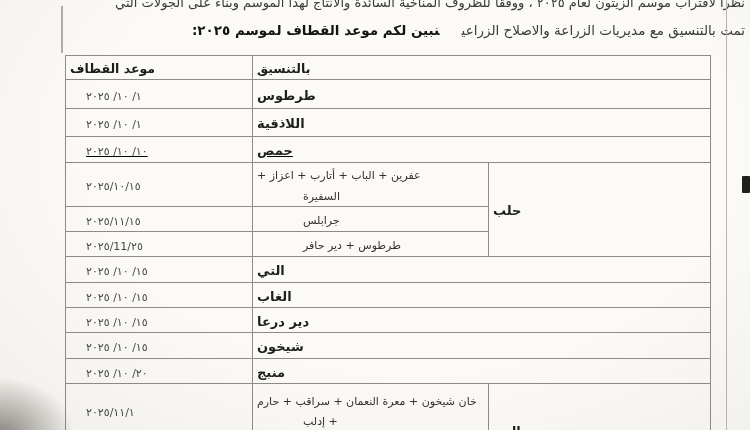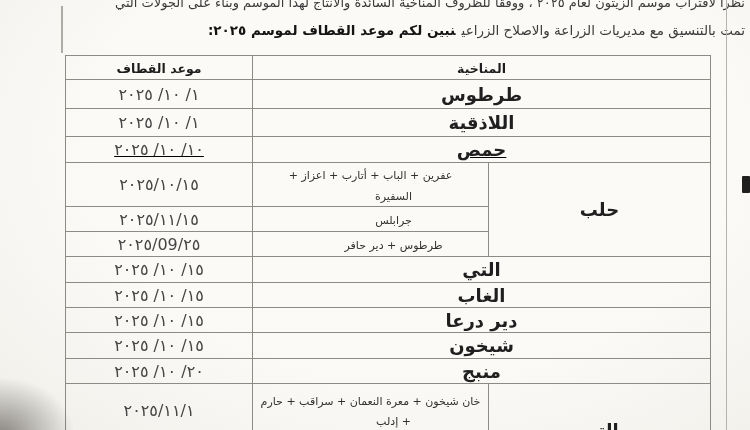--- a/index.html
+++ b/index.html
@@ -10,44 +10,44 @@
     -webkit-font-smoothing:antialiased;
   }
   
   .intro-line{
     position:absolute;right:5px;width:720px;
     direction:rtl;text-align:right;white-space:nowrap;overflow:hidden;
     font-size:13px;color:#3b3b3b;
   }
   .line1{top:-5px;height:22px;letter-spacing:-0.2px;}
   .line2{top:22px;height:24px;font-size:13.5px;}
-  .line2 .bold{font-weight:bold;color:#141414;margin-right:6px;}
+  .line2 .bold{font-weight:bold;color:#141414;margin-right:22px;}
   
   table.harvest{
     position:absolute;left:65px;top:55px;width:645px;
     border-collapse:collapse;table-layout:fixed;
     background:transparent;
   }
   col.c-date{width:187px;} col.c-areas{width:236px;} col.c-gov{width:222px;}
   td{
-    border:1px solid #8d8b86;vertical-align:middle;text-align:center;
+    border:1px solid #8d8b86;vertical-align:middle;text-align:left;
     padding:1px 4px;position:relative;overflow:hidden;
   }
   
   td.first::after{
     content:"";position:absolute;left:-24px;bottom:-1px;width:24px;height:1px;
     background:#9b9994;
   }
   td.first.topline::before{
     content:"";position:absolute;left:-24px;top:-1px;width:24px;height:1px;
     background:#9b9994;
   }
   .th-txt{font-weight:bold;font-size:12.5px;color:#1d1d1d;direction:rtl;}
-  .date-txt{direction:ltr;unicode-bidi:bidi-override;font-size:16px;color:#454545;letter-spacing:0.6px;white-space:nowrap;}
-  .gov-txt{direction:rtl;font-weight:bold;font-size:18px;color:#1f1f1f;}
+  .date-txt{direction:ltr;unicode-bidi:bidi-override;font-size:11px;color:#454545;letter-spacing:0.6px;white-space:nowrap;margin-left:16px;}
+  .gov-txt{direction:rtl;font-weight:bold;font-size:13px;color:#1f1f1f;}
   .areas-txt{direction:rtl;font-size:11px;color:#33312e;line-height:1.6;margin-left:46px;}
   tr.r-last td{vertical-align:top;padding-top:5px;}
   
   .paper-edge-right{position:absolute;left:726px;top:0;width:1px;height:430px;background:#b6b3ac;}
   .paper-edge-left-tick{position:absolute;left:61px;top:6px;width:2px;height:47px;background:#9b9892;opacity:.8;}
   .ink-mark{position:absolute;left:742px;top:176px;width:8px;height:17px;background:#20201e;border-radius:1px;}
   .corner-shadow{
     position:absolute;left:0;top:330px;width:140px;height:100px;pointer-events:none;
     background:radial-gradient(ellipse 110px 85px at 0% 105%, rgba(52,47,40,.55), rgba(52,47,40,0) 68%);
   }
@@ -61,21 +61,21 @@
 <table class="harvest">
   <colgroup>
       <col class="c-date">
       <col class="c-areas">
       <col class="c-gov">
     </colgroup>
 
   <tbody>
       <tr style="height:24px;">
     <td class="first topline"><span class="th-txt">موعد القطاف</span></td>
-    <td colspan="2"><span class="th-txt">المناخية</span></td>
+    <td colspan="2"><span class="th-txt">بالتنسيق</span></td>
   </tr>
 
   <tr style="height:29px;">
     <td class="first"><span class="date-txt">٢٠٢٥ /١٠ /١</span></td>
     <td colspan="2"><span class="gov-txt">طرطوس</span></td>
   </tr>
 
   <tr style="height:28px;">
     <td class="first"><span class="date-txt">٢٠٢٥ /١٠ /١</span></td>
     <td colspan="2"><span class="gov-txt">اللاذقية</span></td>
@@ -89,21 +89,21 @@
   <tr style="height:23px;">
     <td class="first"><span class="date-txt">٢٠٢٥/١٠/١٥</span></td>
     <td><span class="areas-txt">عفرين + الباب + أتارب + اعزاز + السفيرة</span></td>
     <td rowspan="3"><span class="gov-txt">حلب</span></td>
   </tr>
   <tr style="height:25px;">
     <td class="first"><span class="date-txt">٢٠٢٥/١١/١٥</span></td>
     <td><span class="areas-txt">جرابلس</span></td>
   </tr>
   <tr style="height:25px;">
-    <td class="first"><span class="date-txt">٢٠٢٥/09/٢٥</span></td>
+    <td class="first"><span class="date-txt">٢٠٢٥/11/٢٥</span></td>
     <td><span class="areas-txt">طرطوس + دير حافر</span></td>
   </tr>
 
   <tr style="height:26px;">
     <td class="first"><span class="date-txt">٢٠٢٥ /١٠ /١٥</span></td>
     <td colspan="2"><span class="gov-txt">التي</span></td>
   </tr>
   <tr style="height:25px;">
     <td class="first"><span class="date-txt">٢٠٢٥ /١٠ /١٥</span></td>
     <td colspan="2"><span class="gov-txt">الغاب</span></td>

